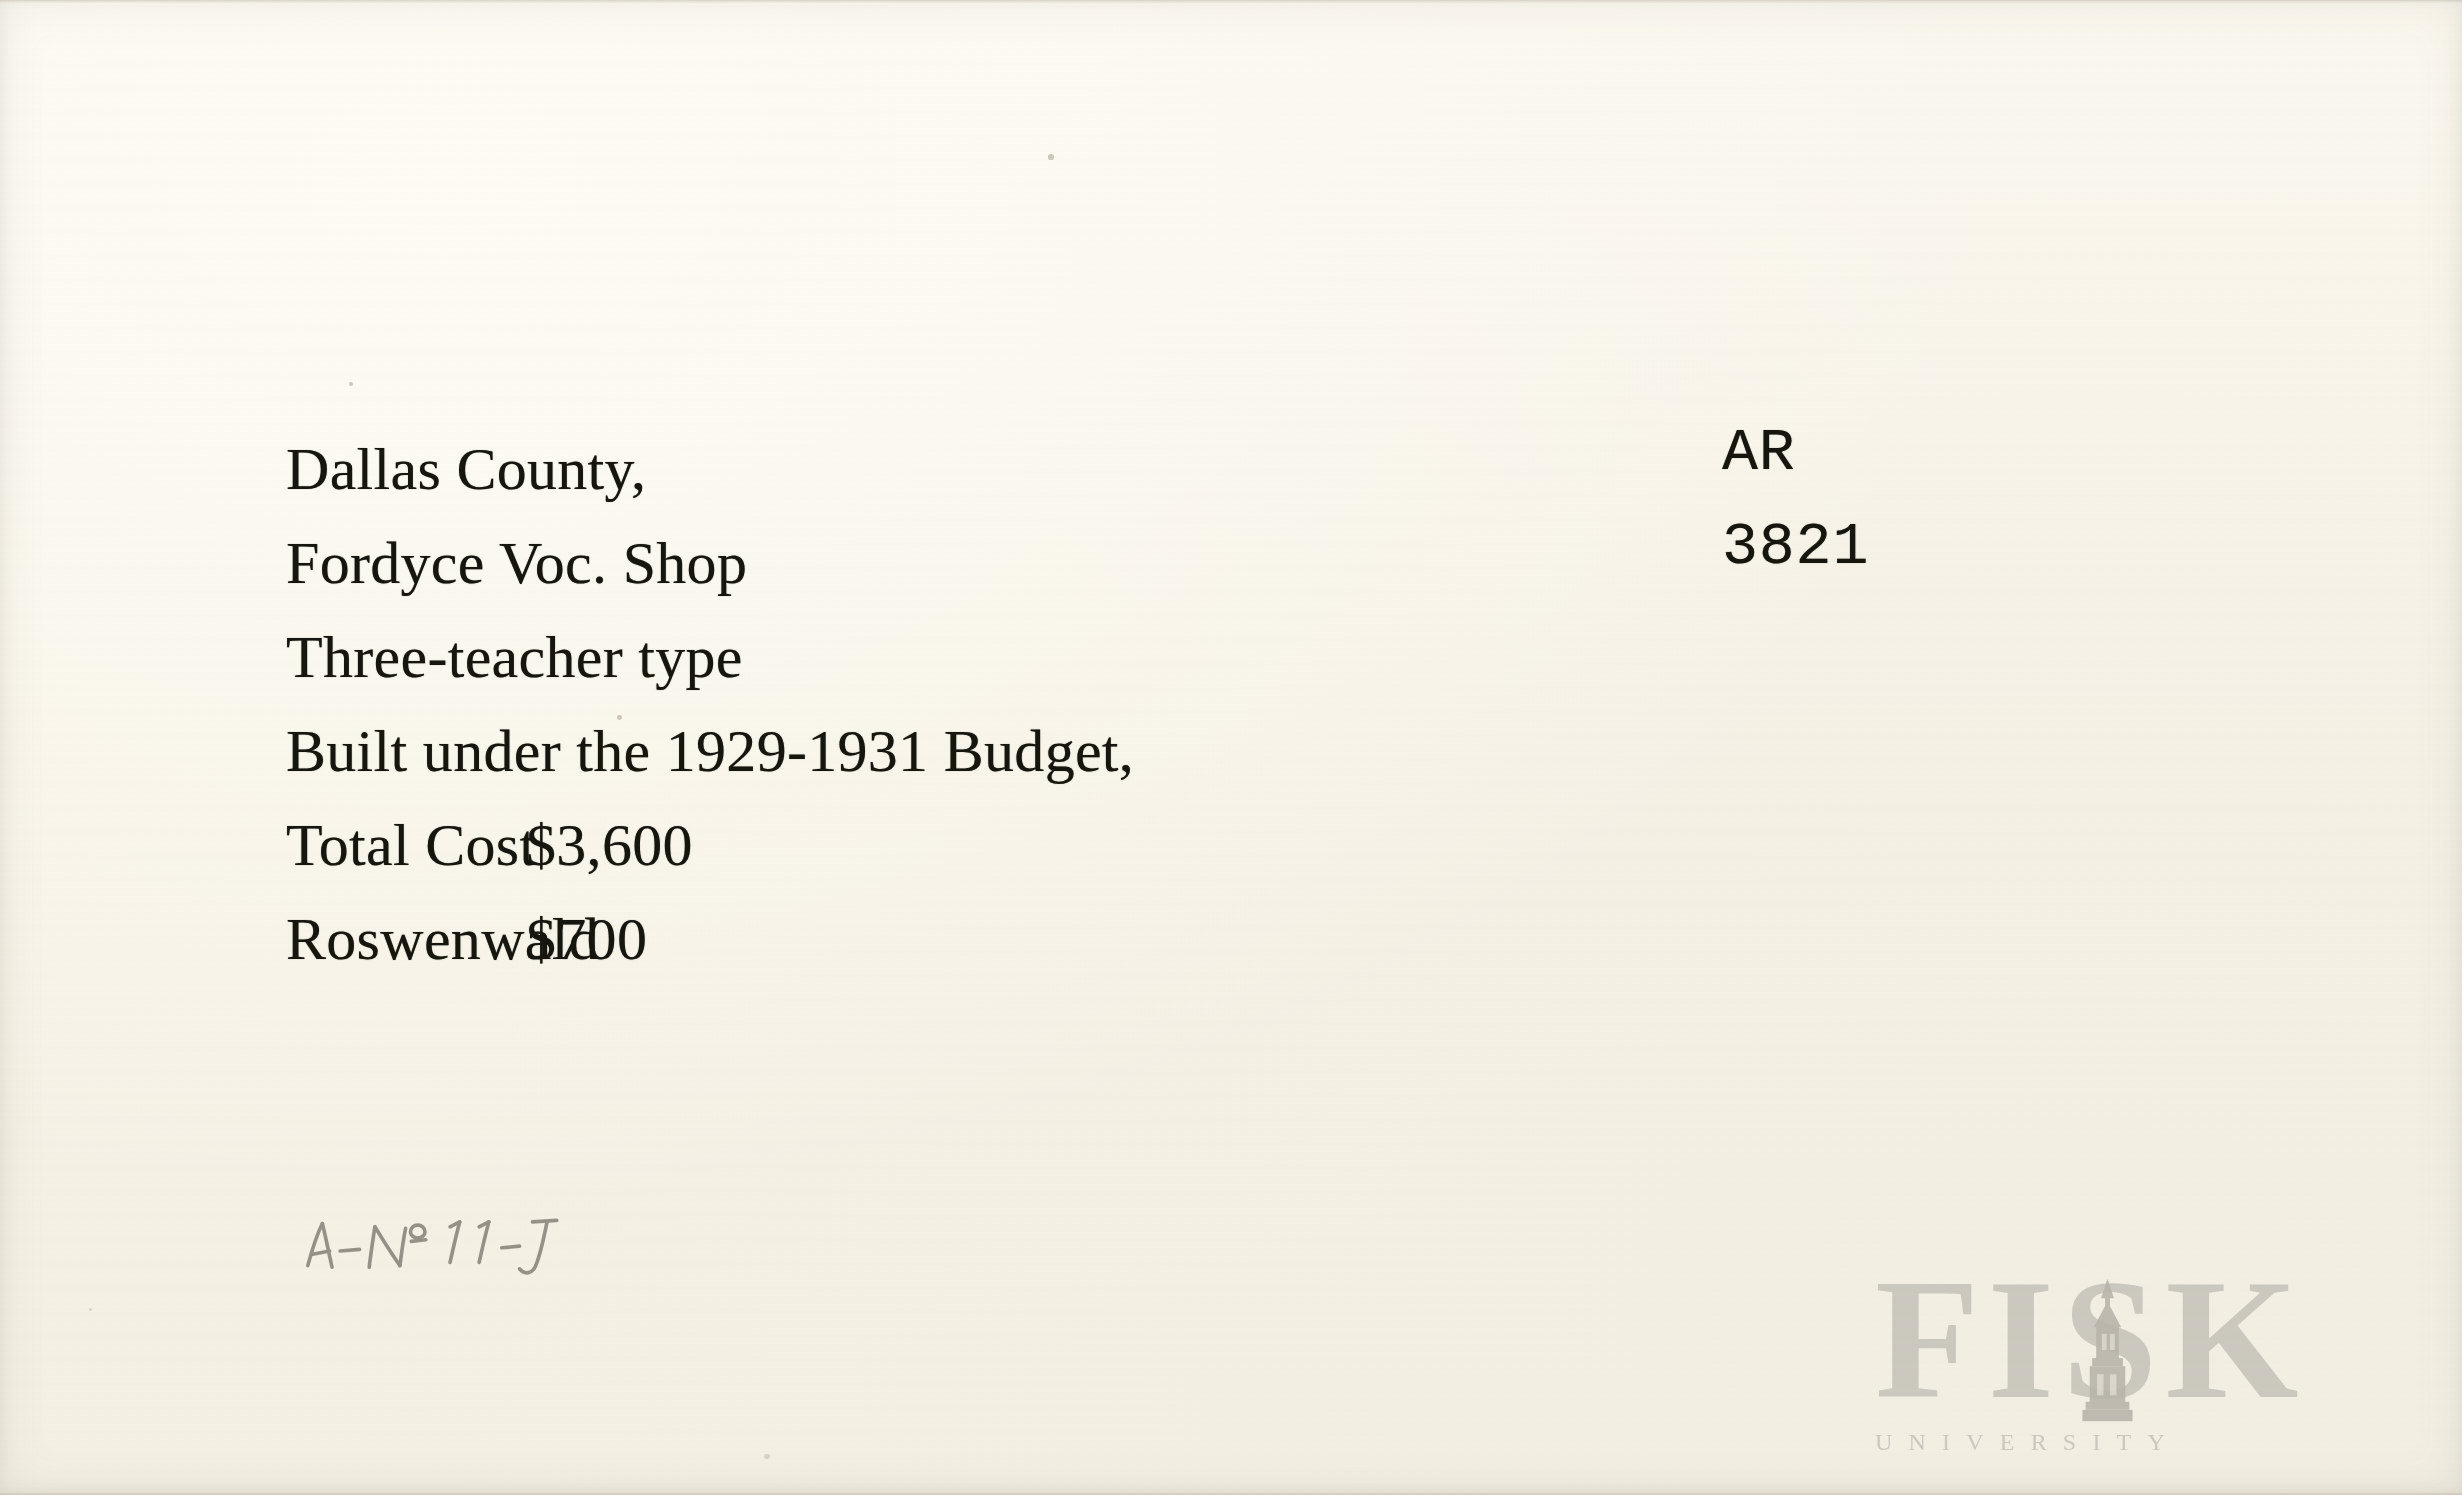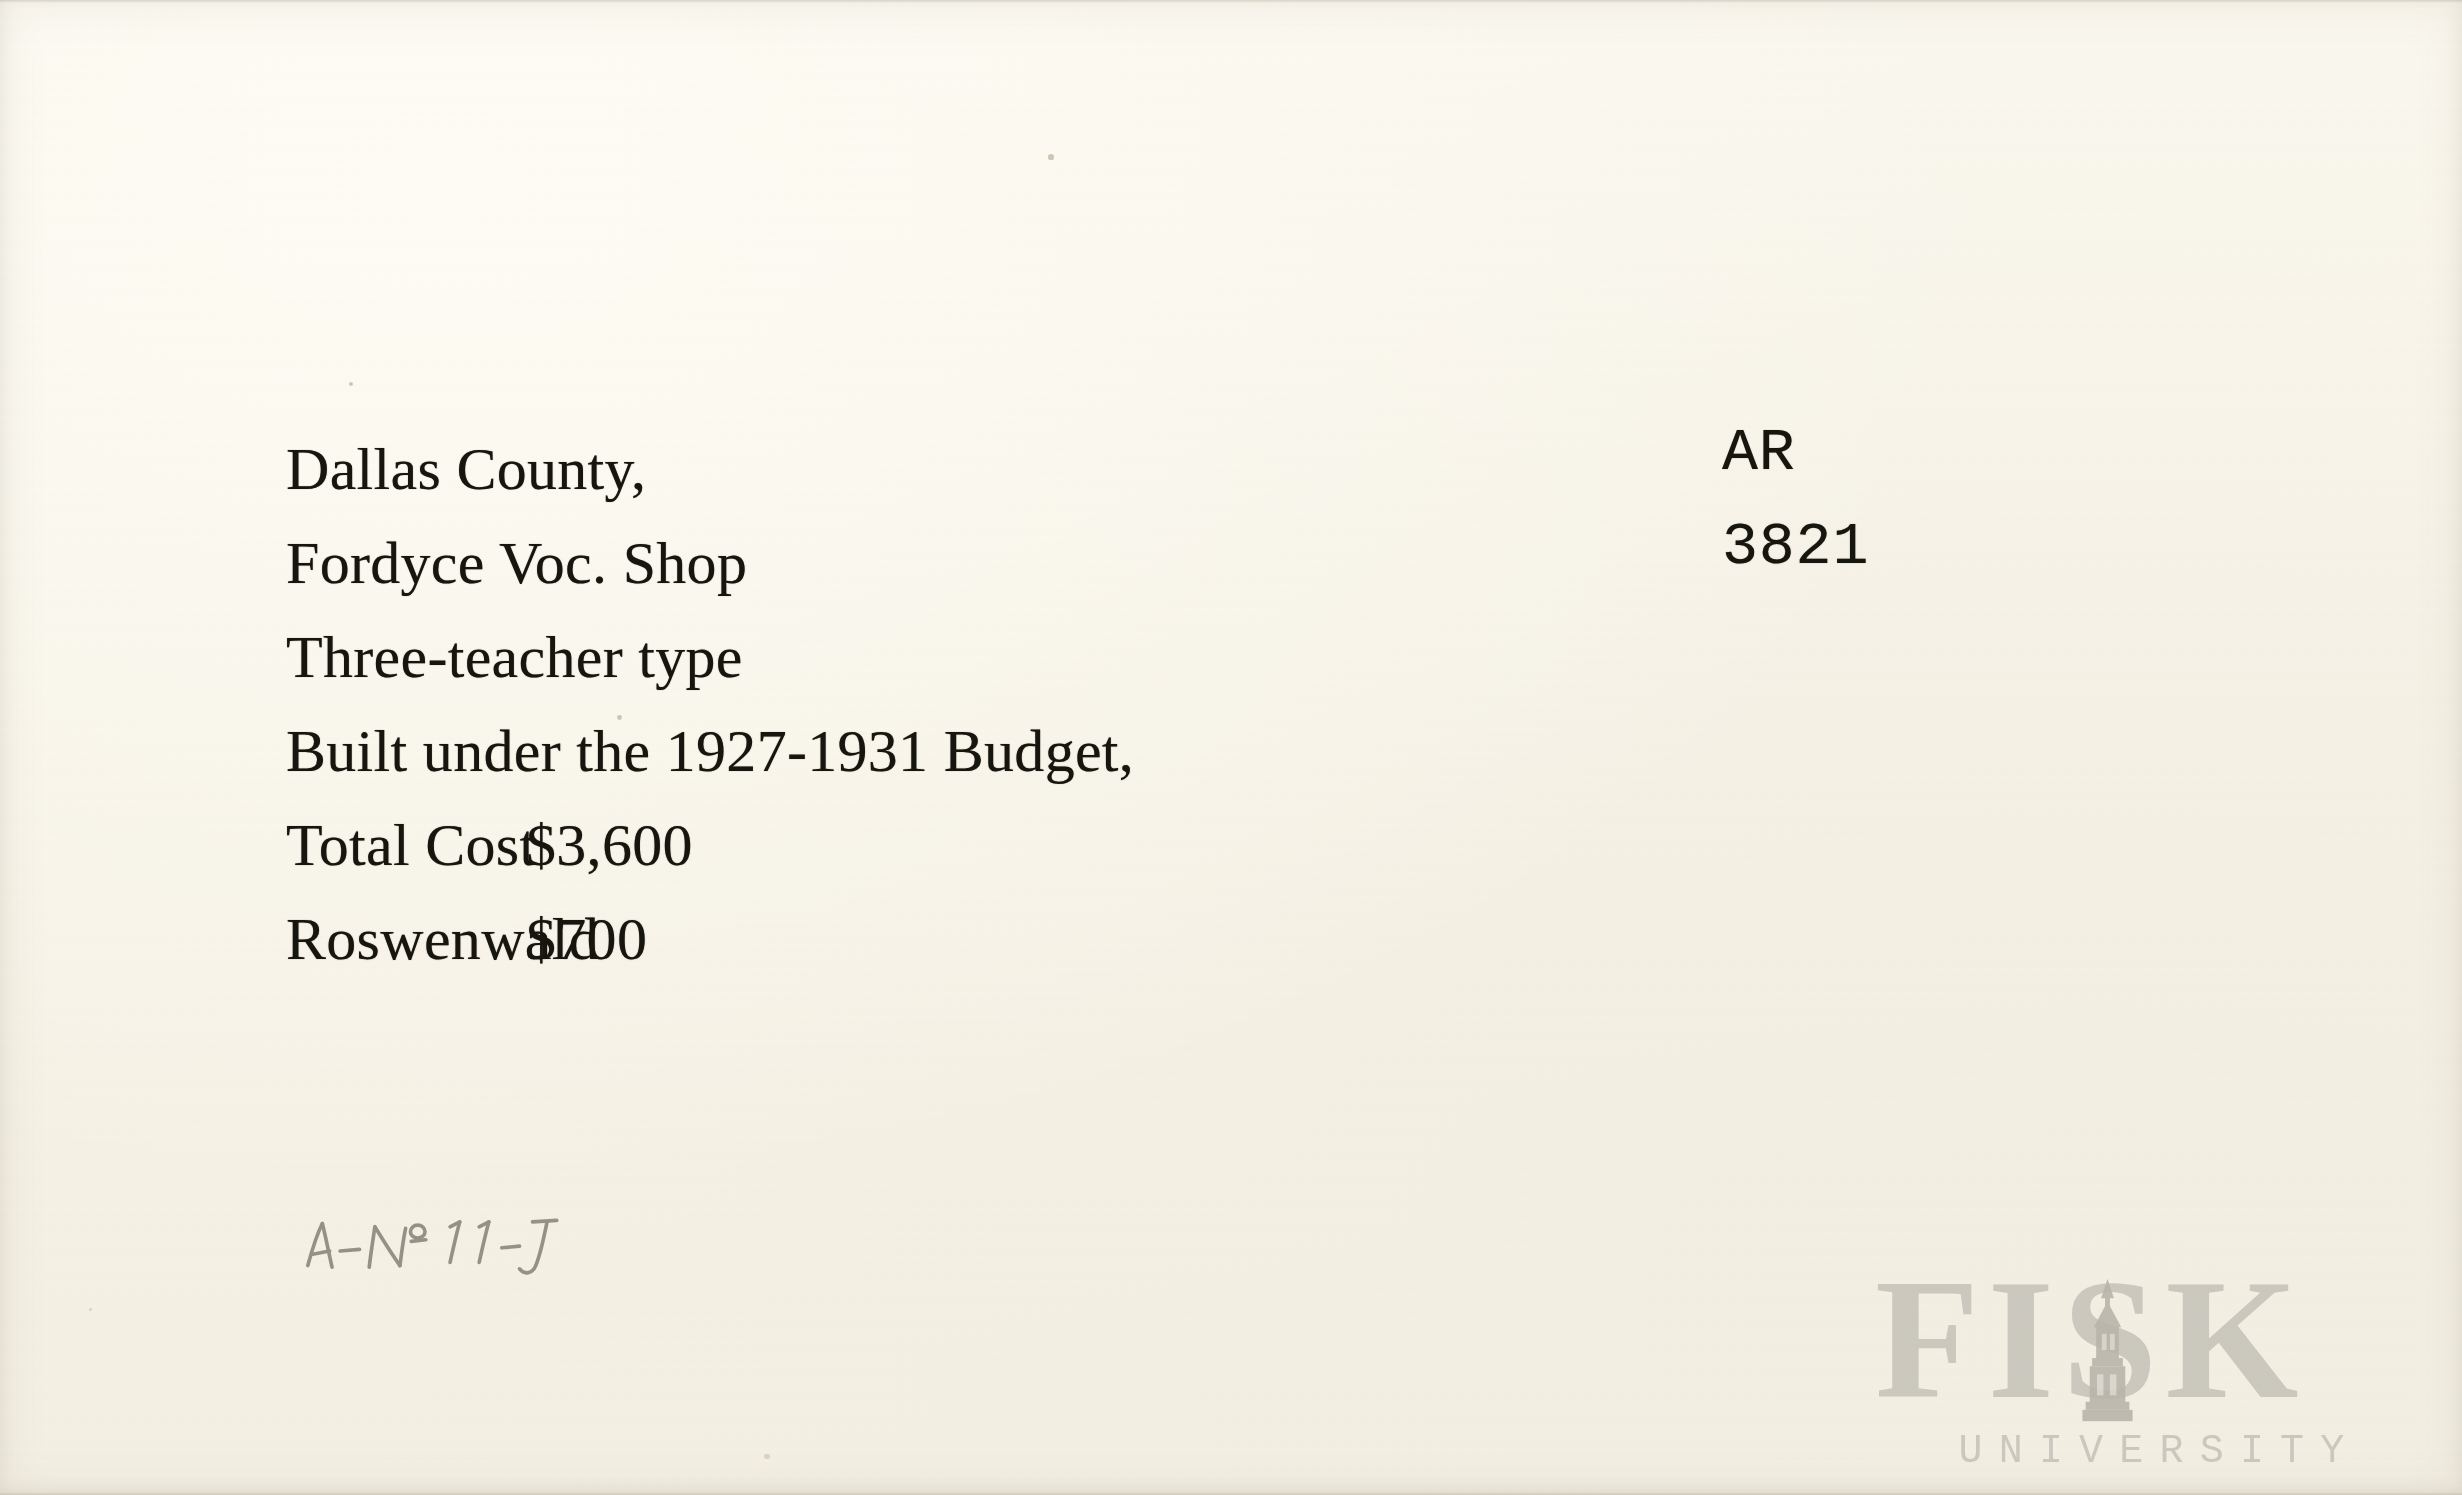--- a/index.html
+++ b/index.html
@@ -144,23 +144,22 @@
     line-height: 171px;
     letter-spacing: 8.1px;
     color: #c9c6bd;
     opacity: .95;
   }
   .wm-sub {
     position: absolute;
     left: 0;
     top: 175px;
     width: 569px;
-    text-align: center;
-    font-family: Liberation Mono, monospace;
-    font-size: 40px;
+    font-family: Liberation Serif, serif;
+    font-size: 24px;
     letter-spacing: 16.2px;
     color: #c9c6bd;
     opacity: .95;
   }
   .wm-tower {
     position: absolute;
     left: 188px;
     top: 23px;
     width: 89px;
     height: 146px;
@@ -179,21 +178,21 @@
   <div class="speck" style="left:1048px; top:154px; width:5.7px; height:5.7px;"></div>
   <div class="speck" style="left:349px; top:382px; width:4.1px; height:4.1px;"></div>
   <div class="speck" style="left:617px; top:715px; width:4.9px; height:4.9px;"></div>
   <div class="speck" style="left:764px; top:1454px; width:5.7px; height:4.9px; opacity:.35;"></div>
   <div class="speck" style="left:89px; top:1308px; width:3.2px; height:3.2px; opacity:.35;"></div>
 
   <div class="typed-block">
     <div class="typed-line">Dallas County,</div>
     <div class="typed-line">Fordyce Voc. Shop</div>
     <div class="typed-line">Three-teacher type</div>
-    <div class="typed-line">Built under the 1927-1931 Budget,</div>
+    <div class="typed-line">Built under the 1929-1931 Budget,</div>
 
     <div class="typed-line">
       <span class="label">Total Cost</span><span class="amount">$3,600</span>
     </div>
     <div class="typed-line">
       <span class="label">Roswenwald</span><span class="amount">$700</span>
     </div>
   </div>
 
   <div class="accession">

